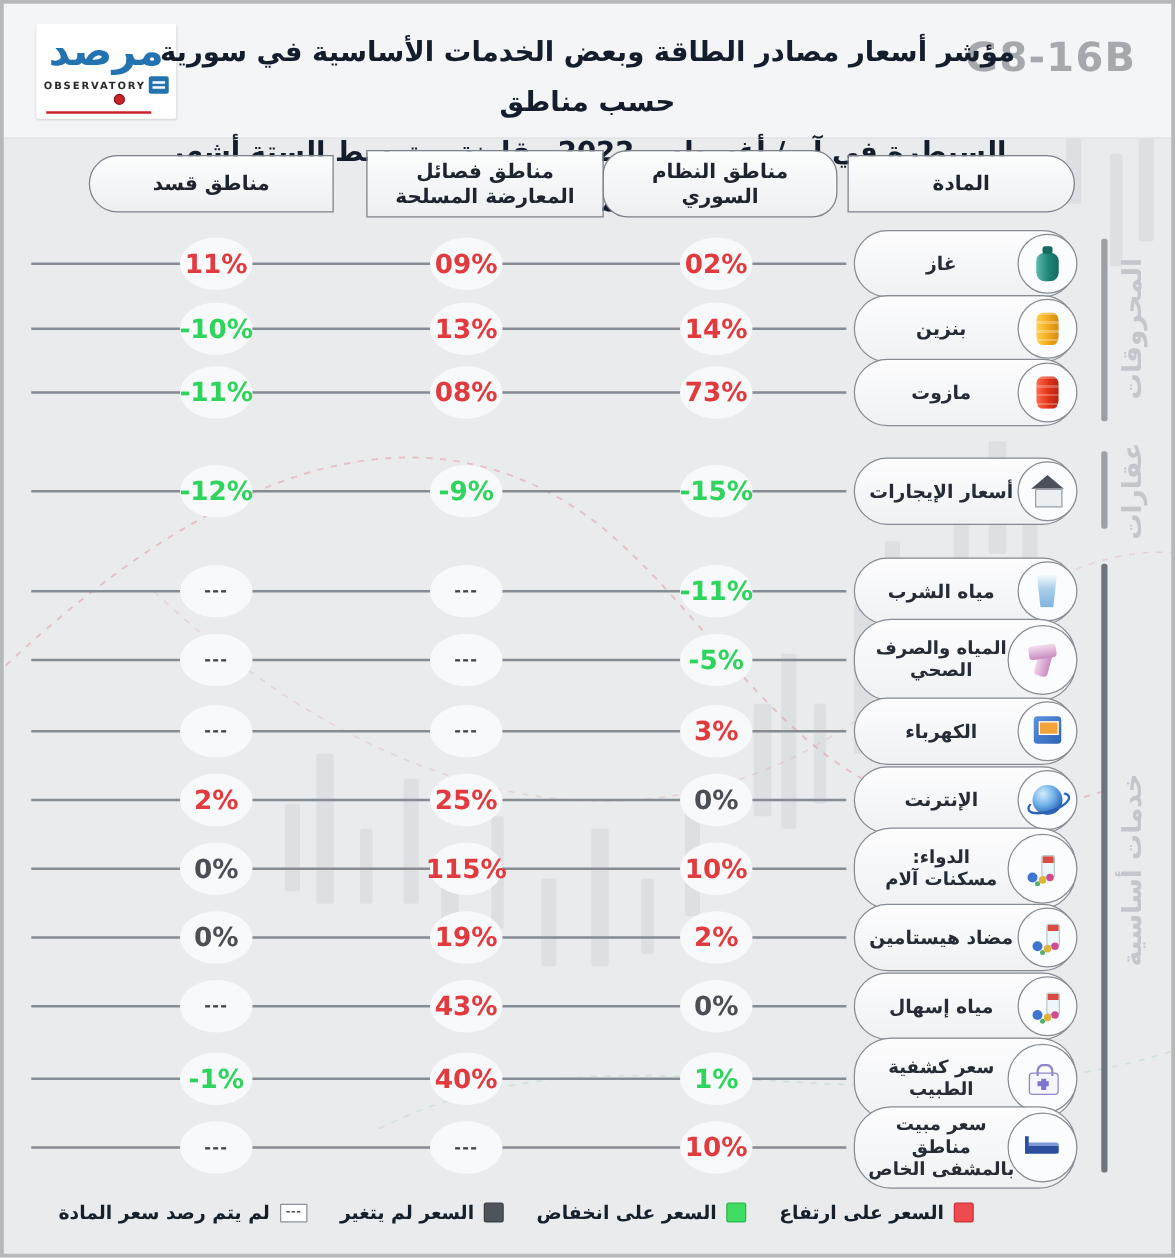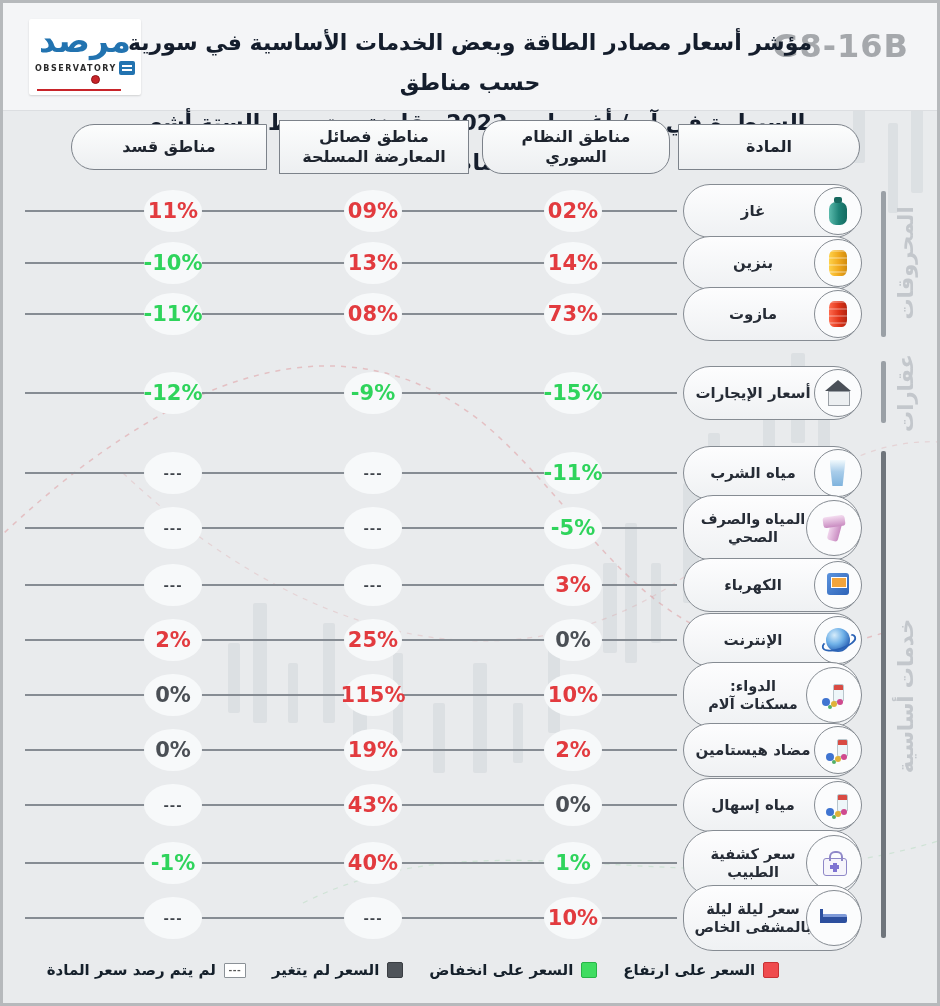--- a/index.html
+++ b/index.html
@@ -27,21 +27,21 @@
   .logo-underline{position:absolute;left:8px;bottom:4px;width:84px;height:2px;background:#c8242a;}
   .doc-code{position:absolute;right:28px;top:24px;font-size:32px;font-weight:bold;color:#a5a8ac;letter-spacing:1px;}
   .title{position:absolute;left:120px;right:120px;top:20px;text-align:center;direction:rtl;
          font-weight:bold;color:#141d2c;font-size:22px;line-height:40px;}
   
   .ch{position:absolute;display:flex;align-items:center;justify-content:center;text-align:center;direction:rtl;
       border:1.5px solid #7c828a;background:linear-gradient(180deg,#fcfdfd,#edeff1);
       font-size:16px;font-weight:bold;color:#1e242e;line-height:1.25;}
   .ch-material{left:675px;top:121px;width:182px;height:46px;border-radius:0 24px 24px 0;}
   .ch-regime{left:479px;top:117px;width:188px;height:54px;padding:0 30px;border-radius:20px;}
-  .ch-opposition{left:276px;top:117px;width:190px;height:54px;padding:0 16px;}
+  .ch-opposition{left:290px;top:117px;width:190px;height:54px;padding:0 16px;}
   .ch-sdf{left:68px;top:121px;width:196px;height:46px;border-radius:24px 0 0 24px;}
   
   .row{position:absolute;left:0;right:0;height:0;}
   .rowline{position:absolute;left:22px;right:260px;top:-0.75px;height:1.5px;background:#868c93;}
   .bubble{position:absolute;top:-21px;width:58px;height:42px;margin-left:-29px;border-radius:50%;
           background:#f7f9fa;display:flex;align-items:center;justify-content:center;
           font-size:21px;font-weight:bold;direction:ltr;}
   .bubble.c-regime{left:570px;} .bubble.c-opposition{left:370px;} .bubble.c-sdf{left:170px;}
   .bubble[data-state="rise"]{color:#e23b3f;}
   .bubble[data-state="fall"]{color:#2fd45c;}
@@ -360,21 +360,21 @@
     </div>
   </div>
 
   <div class="row tall" style="top:915px">
     <div class="rowline"></div>
     <div class="bubble c-regime" data-state="rise">10%</div>
     <div class="bubble c-opposition" data-state="none">---</div>
     <div class="bubble c-sdf" data-state="none">---</div>
     <div class="pill">
       <div class="plabel">
-          <span>سعر ليلة ليلة</span>
+          <span>سعر مبيت مناطق</span>
           <span class="l2">بالمشفى الخاص</span>
         </div>
       <span class="icon-circle">
           <span class="icon" data-icon="hospital-bed-icon"></span>
         </span>
     </div>
   </div>
 
   <div class="side-bar" style="top:188px;height:146px;"></div>
   <div class="side-label" style="top:245px;left:823px;width:160px;">المحروقات</div>

